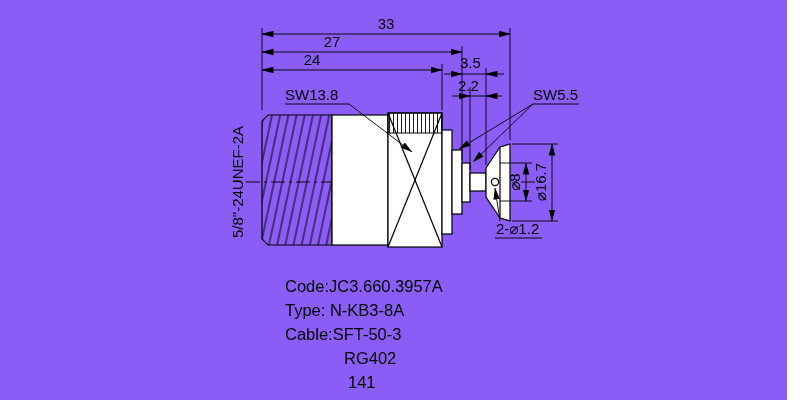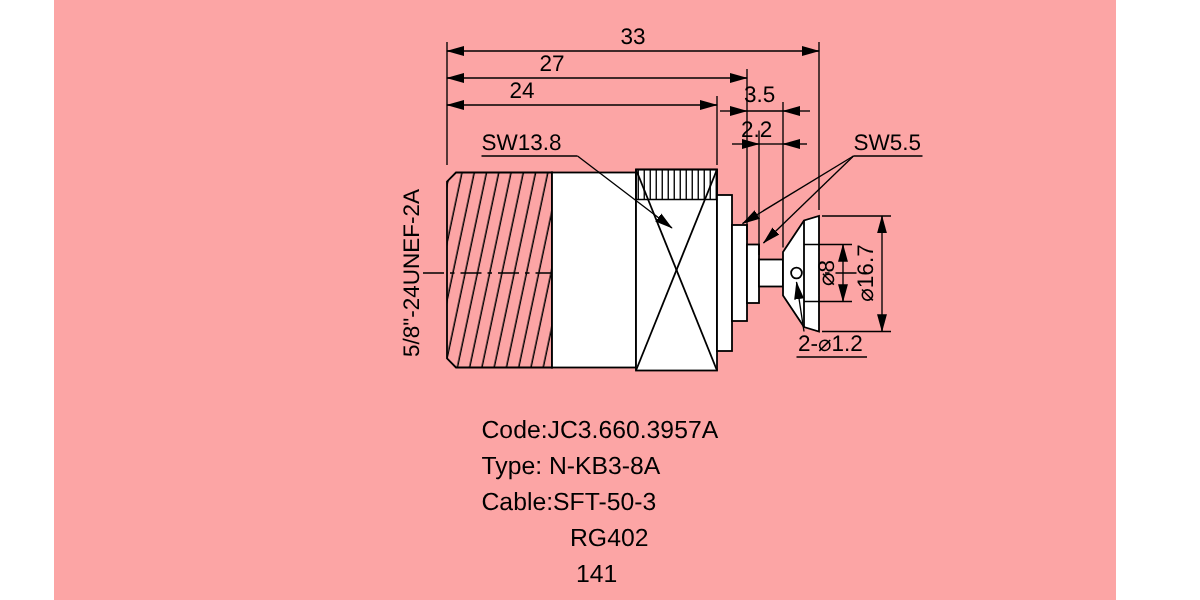--- a/index.html
+++ b/index.html
@@ -1,17 +1,17 @@
 <!DOCTYPE html>
 <html><head>
 <meta charset="utf-8">
 <style>
   html,body{margin:0;padding:0;background:#ffffff;}
-  .stage{position:relative;width:708px;height:400px;background:#fca5a5;overflow:hidden;
-         font-family:"Liberation Sans","DejaVu Sans",sans-serif;margin-left:36px;}
+  .stage{position:relative;width:787px;height:400px;background:#8b5cf6;overflow:hidden;
+         font-family:"Liberation Sans","DejaVu Sans",sans-serif;}
   svg{display:block;}
   text{fill:#000000;font-family:"Liberation Sans","DejaVu Sans",sans-serif;}
   .dim-text{font-size:15px;}
   .note-text{font-size:16.5px;}
   .outline{fill:#ffffff;stroke:#000000;stroke-width:1.2;}
   .thin{stroke:#000000;stroke-width:0.9;fill:none;}
   .thick{stroke:#000000;stroke-width:1.2;fill:none;}
 </style>
 </head>
 <body>

